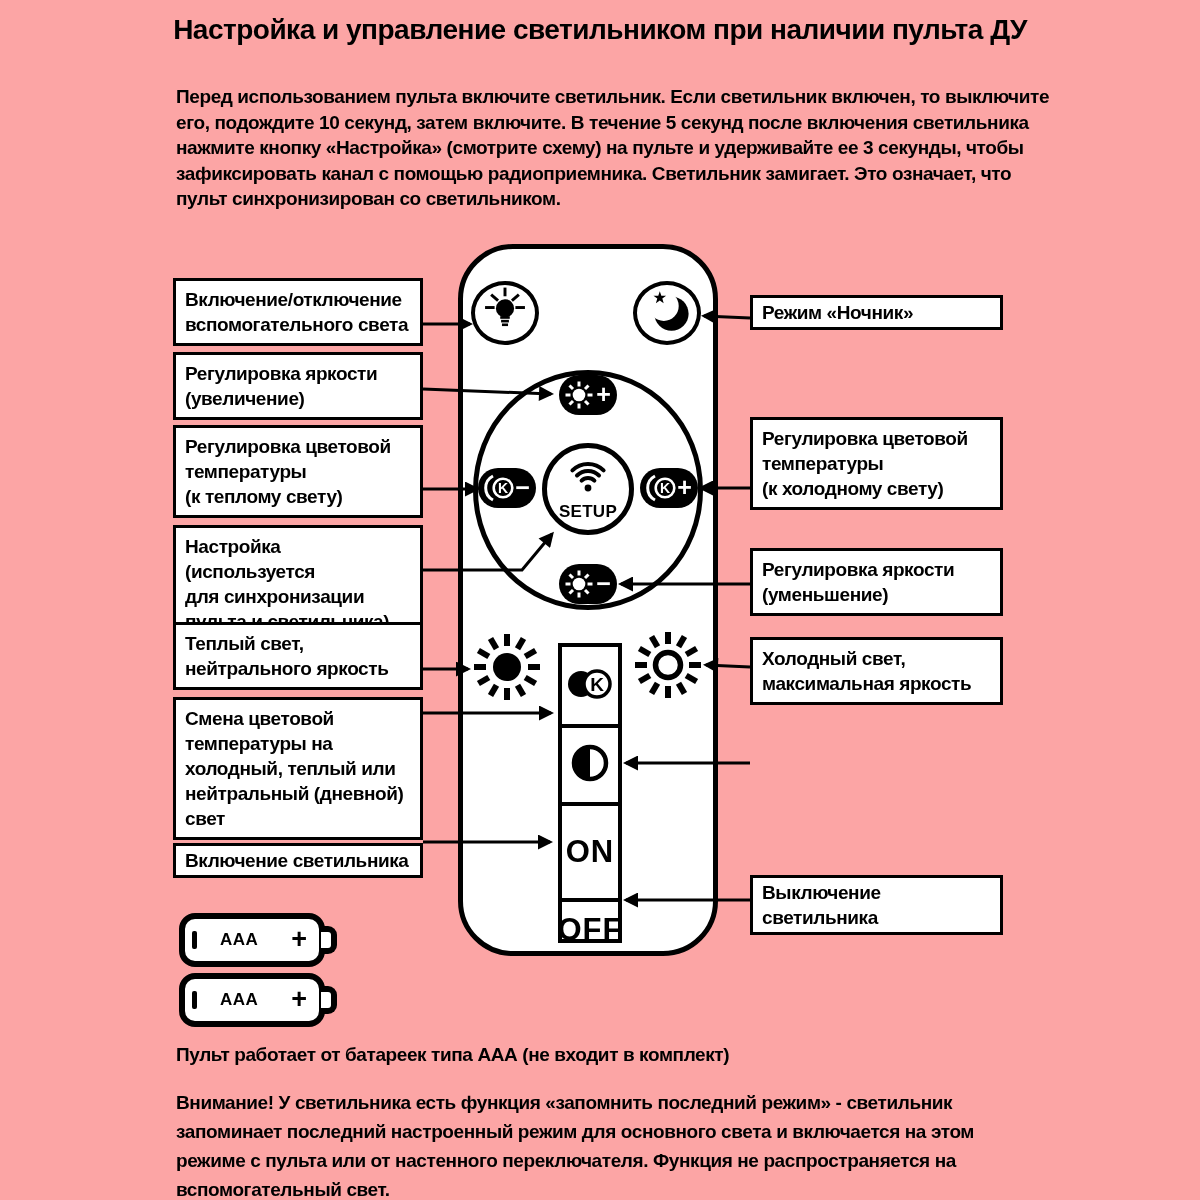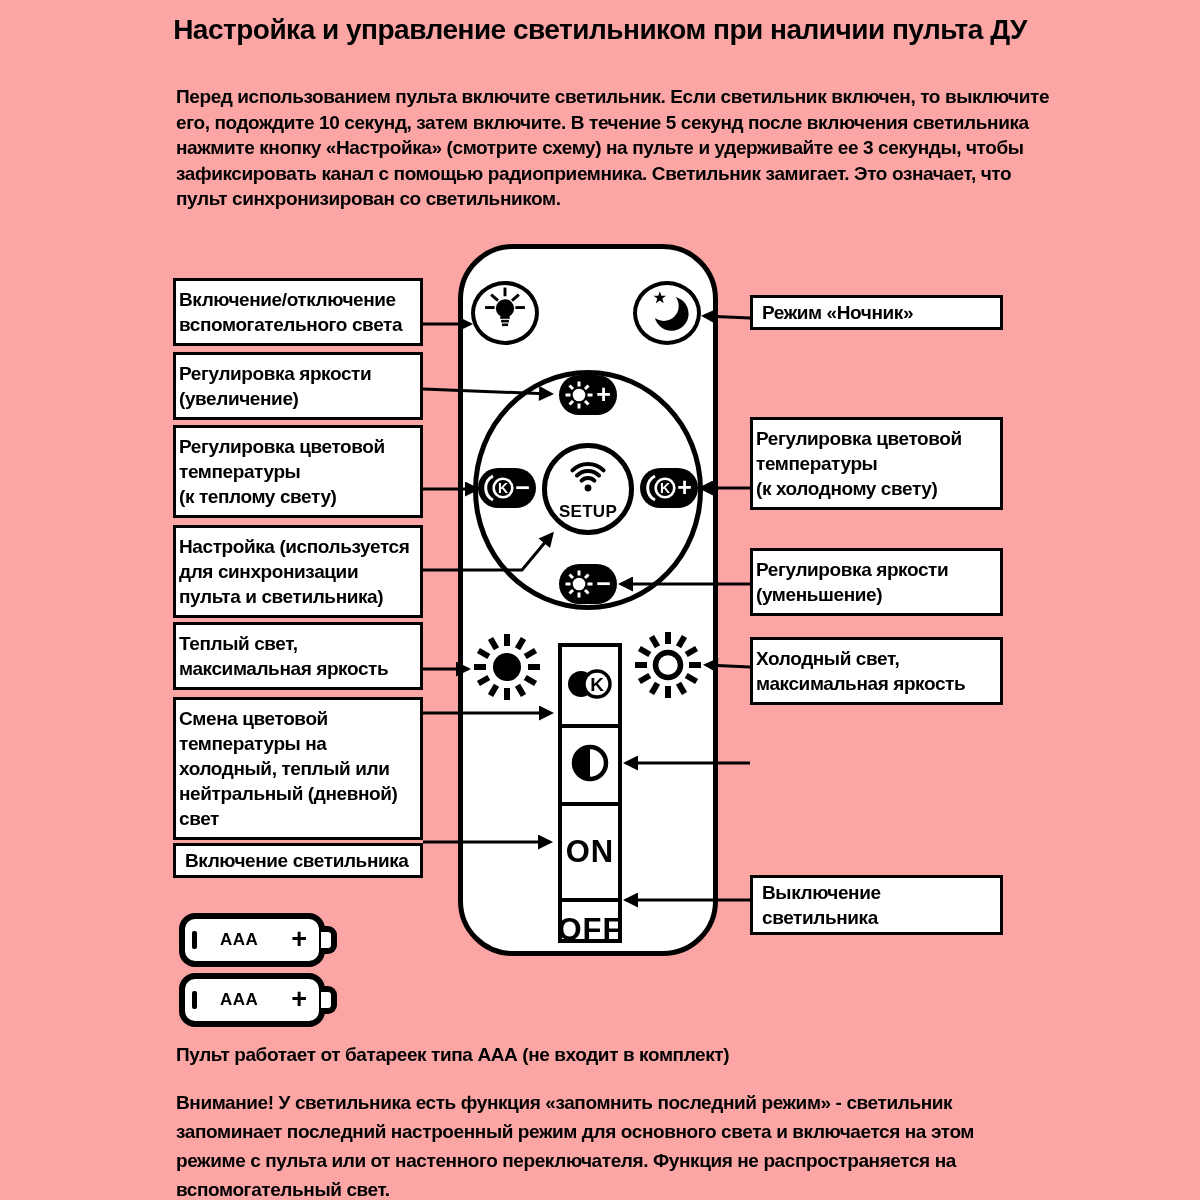--- a/index.html
+++ b/index.html
@@ -4,21 +4,21 @@
 <style>
   html,body{margin:0;padding:0;background:#fff;}
   #canvas{position:relative;width:1200px;height:1200px;background:#fca5a5;overflow:hidden;
           font-family:"Liberation Sans","DejaVu Sans",sans-serif;color:#000;}
   .abs{position:absolute;}
   #title{top:14px;left:0;width:1200px;text-align:center;font-size:28px;font-weight:bold;letter-spacing:-0.5px;}
   .bodytext{font-size:19px;font-weight:bold;line-height:25.5px;letter-spacing:-0.4px;white-space:pre-line;}
   #intro{left:176px;top:84px;width:900px;}
   #battery-note{left:176px;top:1042px;width:900px;}
   #warning{left:176px;top:1088px;width:900px;line-height:29px;}
-  .callout{border:3px solid #000;background:#fff;padding:6px 3px;
+  .callout{border:3px solid #000;background:#fff;padding:6px 9px;
            font-size:19px;font-weight:bold;line-height:25px;letter-spacing:-0.4px;white-space:pre-line;}
   .callout.single{padding:2px 9px;}
   .lbox{left:173px;width:250px;box-sizing:border-box;}
   .rbox{left:750px;width:253px;box-sizing:border-box;}
   
   #remote-body{left:458px;top:244px;width:260px;height:712px;border:5px solid #000;border-radius:55px;box-sizing:border-box;background:#fff;}
   .roundbtn{border:4px solid #000;border-radius:50%;box-sizing:border-box;background:#fff;
             display:flex;align-items:center;justify-content:center;}
   #dpad-ring{left:473px;top:370px;width:230px;height:240px;border:5px solid #000;border-radius:50%;box-sizing:border-box;background:#fff;}
   #setup-btn{left:542px;top:443px;width:92px;height:92px;border:5px solid #000;border-radius:50%;box-sizing:border-box;
@@ -56,21 +56,21 @@
 вспомогательного света</div>
   <div class="abs callout lbox" style="top:352px">Регулировка яркости
 (увеличение)</div>
   <div class="abs callout lbox" style="top:425px">Регулировка цветовой
 температуры
 (к теплому свету)</div>
   <div class="abs callout lbox" style="top:525px">Настройка (используется
 для синхронизации
 пульта и светильника)</div>
   <div class="abs callout lbox" style="top:622px">Теплый свет,
-максимальная яркость</div>
+нейтрального яркость</div>
   <div class="abs callout lbox" style="top:697px">Смена цветовой
 температуры на
 холодный, теплый или
 нейтральный (дневной)
 свет</div>
   <div class="abs callout lbox single" style="top:843px">Включение светильника</div>
 
   <div class="abs callout rbox single" style="top:295px">Режим «Ночник»</div>
   <div class="abs callout rbox" style="top:417px">Регулировка цветовой
 температуры

